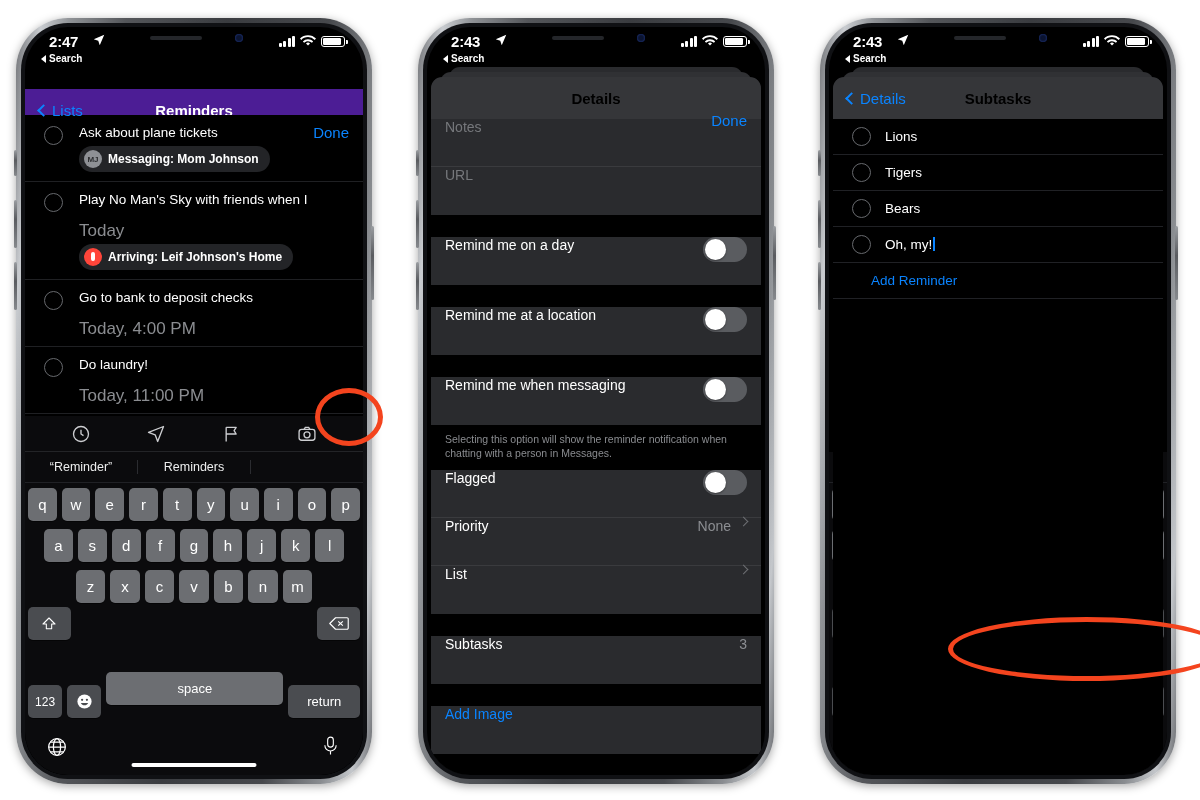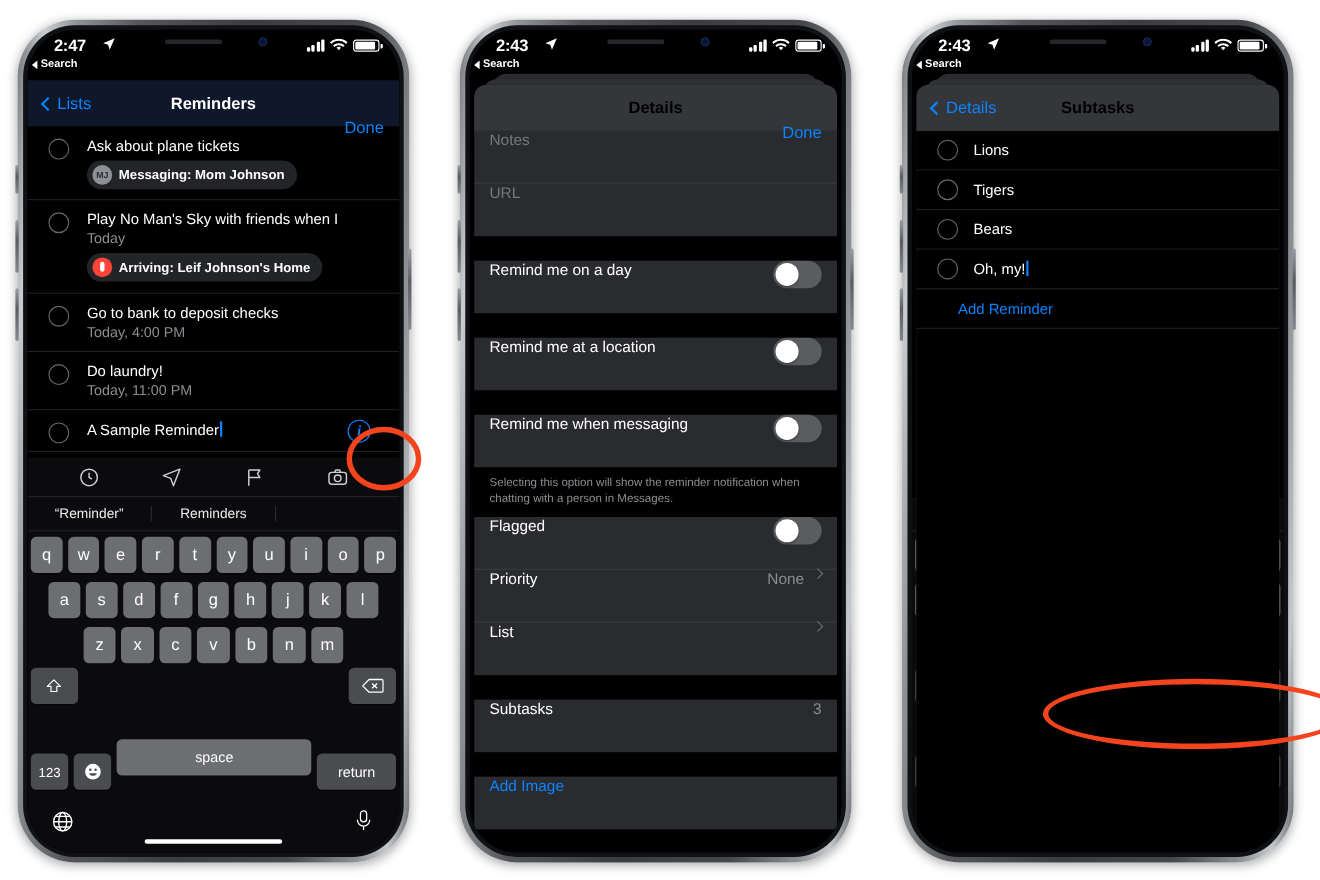--- a/index.html
+++ b/index.html
@@ -87,21 +87,21 @@
   .sb-time {
     position: absolute; left: 24px; top: 6px;
     font-size: 15px; font-weight: bold;
     letter-spacing: -0.2px;
   }
   .sb-loc {
     position: absolute; left: 68px; top: 7px;
     width: 12px; height: 12px;
   }
   .sb-back {
-    position: absolute; left: 4px; top: 26px;
+    position: absolute; left: 16px; top: 26px;
     font-size: 10px; font-weight: bold; color: #fff;
     display: flex; align-items: center; gap: 3px;
   }
   .sb-back .tri {
     width: 0; height: 0;
     border-top: 4px solid transparent;
     border-bottom: 4px solid transparent;
     border-right: 5px solid #fff;
   }
   .sb-right {
@@ -144,35 +144,35 @@
   .nav-right { margin-left: auto; margin-top: 44px; }
   .chev-back {
     display: inline-block; width: 9px; height: 9px;
     border-left: 2.4px solid #0a84ff; border-bottom: 2.4px solid #0a84ff;
     transform: rotate(45deg);
     margin-right: 2px;
   }
 
   
   .p1-content { position: absolute; top: 46px; left: 0; right: 0; bottom: 0; background: #000; }
-  .p1-nav { top: 0; background: #0f172a; }
+  .p1-nav { top: 16px; background: #4c1d95; }
   .list-area { position: absolute; top: 42px; left: 0; right: 0; bottom: 0; background: #000; }
   .rem-row {
     position: relative;
     padding: 9px 14px 9px 54px;
     border-bottom: 0.8px solid #1f2023;
     min-height: 38px;
   }
   .rem-circle {
     position: absolute; left: 19px; top: 11px;
     width: 19px; height: 19px; border-radius: 50%;
     border: 1.4px solid #67696d;
   }
   .rem-title { font-size: 13.5px; color: #fff; line-height: 17px; }
-  .rem-sub { font-size: 13px; color: #8b8d91; line-height: 16px; margin-top: 1px; }
+  .rem-sub { font-size: 17px; color: #8b8d91; line-height: 16px; margin-top: 15px; }
   .rem-badge {
     display: inline-flex; align-items: center; gap: 6px;
     background: #232427; border-radius: 13px;
     padding: 4px 11px 4px 5px; margin-top: 5px;
   }
   .rem-badge .av {
     width: 18px; height: 18px; border-radius: 50%;
     background: #8e9095; color: #2c2d30;
     font-size: 8px; font-weight: bold;
     display: flex; align-items: center; justify-content: center;

